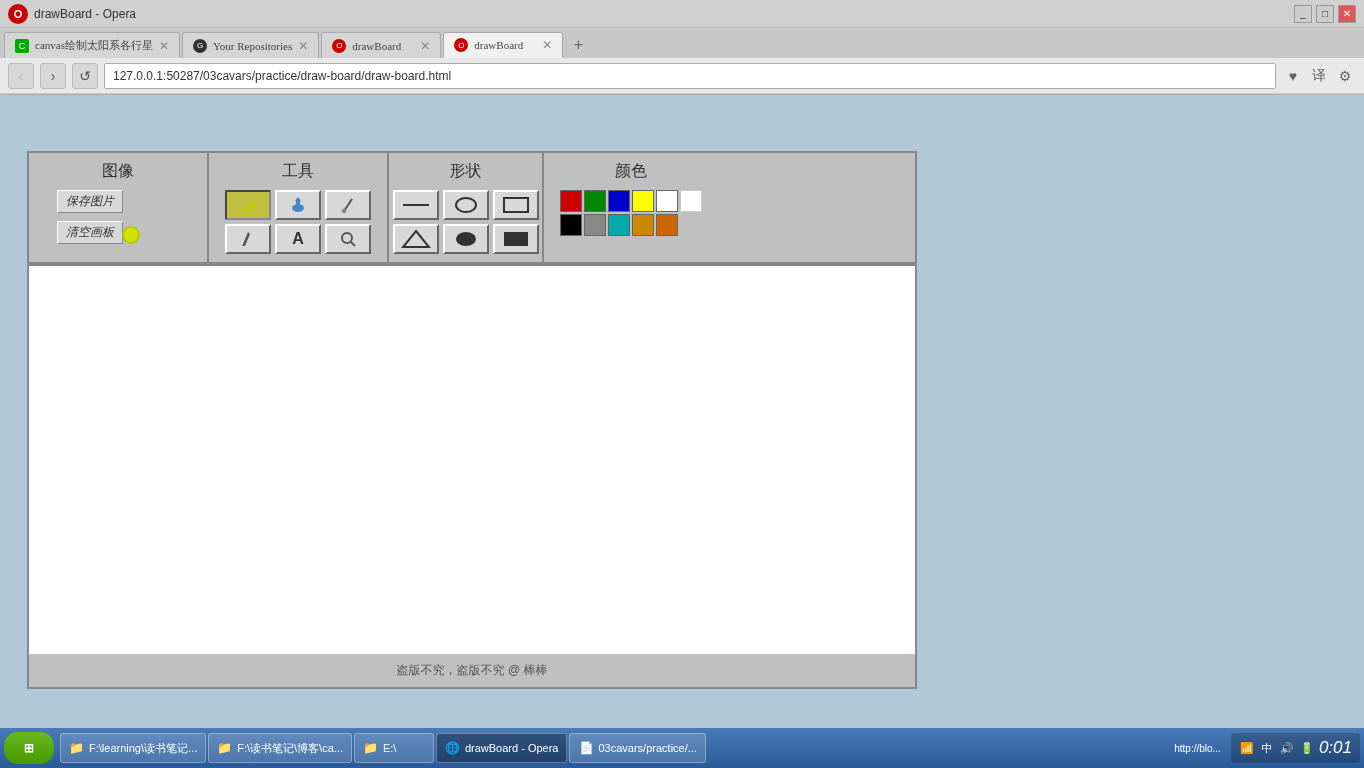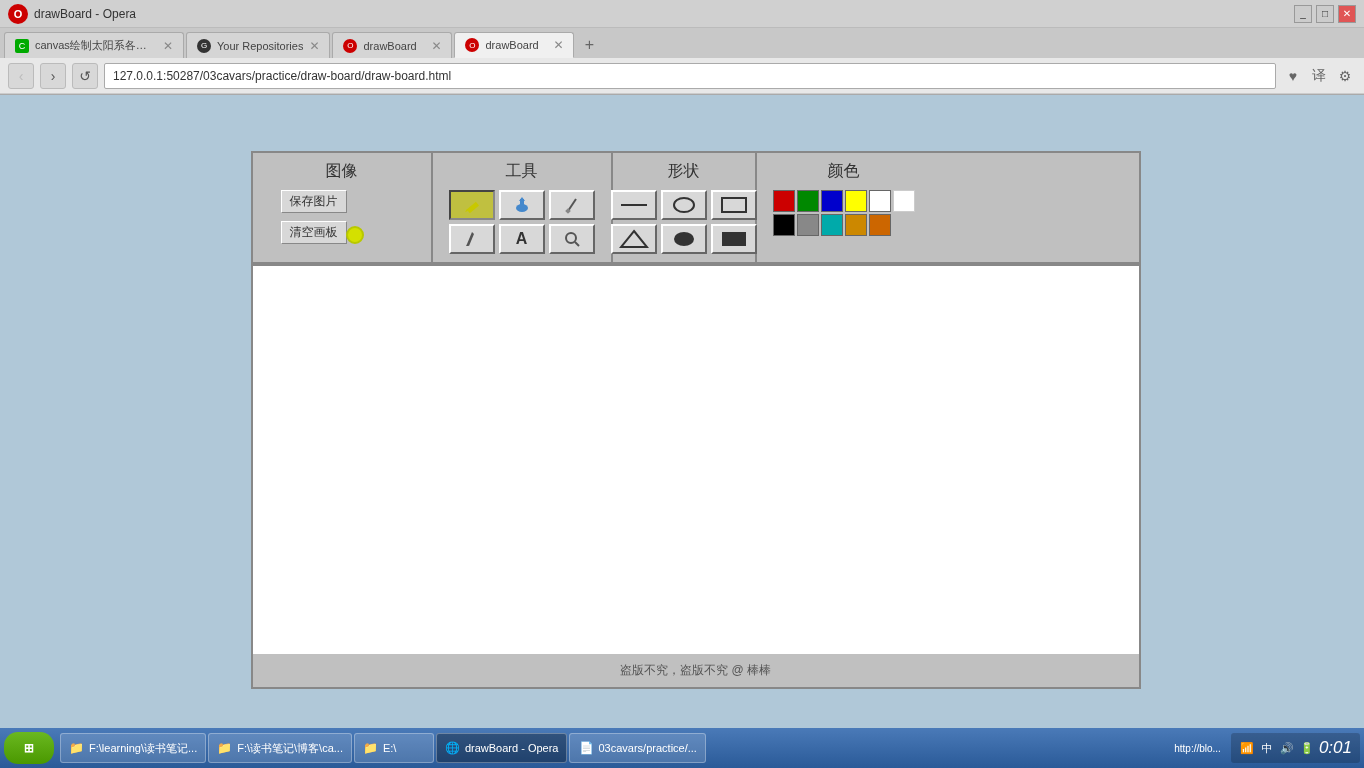--- a/index.html
+++ b/index.html
@@ -100,20 +100,21 @@
       width: 14px; height: 14px;
       flex-shrink: 0;
     }
 
     .tab-label {
       flex: 1;
       white-space: nowrap;
       overflow: hidden;
       text-overflow: ellipsis;
       font-size: 11px;
+      font-family: Liberation Serif, serif;
     }
 
     .tab-close {
       font-size: 12px;
       color: #888;
       cursor: pointer;
       flex-shrink: 0;
     }
 
     .new-tab-btn {
@@ -173,21 +174,21 @@
     }
 
     
     .page-content {
       position: absolute;
       top: 95px;
       left: 0; right: 0; bottom: 24px;
       background: #b0c8d8;
       display: flex;
       align-items: center;
-      justify-content: center;
+      justify-content: flex-start;
       margin-left: 27px;
     }
 
     
     .draw-board {
       width: 890px;
       background: #c0c0c0;
       border: 2px solid #888;
     }
 
@@ -235,20 +236,21 @@
 
     .tool-button {
       padding: 2px 8px;
       background: #d8d8d8;
       border: 1px solid #888;
       border-top-color: #fff;
       border-left-color: #fff;
       cursor: pointer;
       font-size: 12px;
       color: #333;
+      font-style: italic;
     }
 
     
     .cursor-dot {
       position: relative;
       display: inline-block;
     }
 
     .cursor-dot::after {
       content: '';
@@ -288,21 +290,21 @@
 
     .tool-icon-btn.active {
       background: #c0c040;
       border-color: #888;
       border-top-color: #444;
       border-left-color: #444;
     }
 
     
     .shape-section {
-      width: 144px;
+      width: 155px;
     }
 
     .shape-btn {
       width: 46px;
       height: 30px;
       background: #d8d8d8;
       border: 2px solid #666;
       border-top-color: #fff;
       border-left-color: #fff;
       display: flex;

